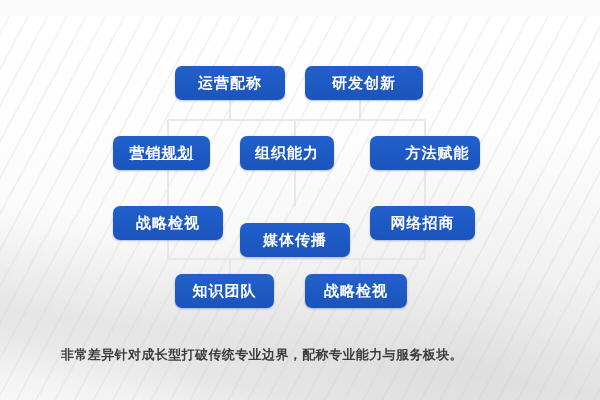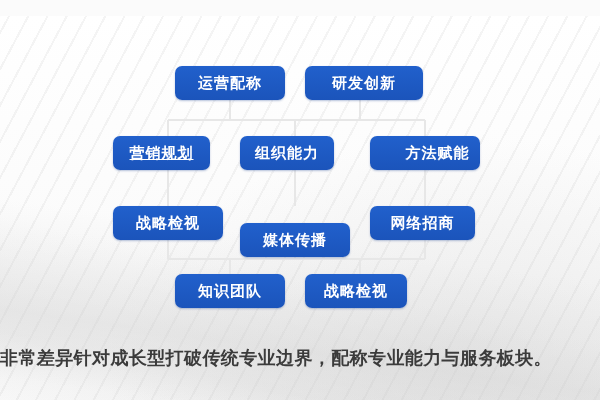--- a/index.html
+++ b/index.html
@@ -65,21 +65,21 @@
     padding-bottom: 1px;
   }
 
   
   #caption {
     position: absolute;
     left: 0;
     top: 330px;
     width: 524px;
     text-align: center;
-    font-size: 18px;
+    font-size: 13px;
     font-weight: bold;
     color: #3b3b3b;
     letter-spacing: 0.4px;
     white-space: nowrap;
     user-select: none;
   }
 </style>
 </head>
 <body>
 
@@ -134,21 +134,21 @@
   <div class="node" style="left:113px; top:190px; width:110px;">
     <span>战略检视</span>
   </div>
   <div class="node" style="left:240px; top:207px; width:110px;text-align:right;">
     <span>媒体传播</span>
   </div>
   <div class="node" style="left:370px; top:190px; width:105px;">
     <span>网络招商</span>
   </div>
 
-  <div class="node" style="left:175px; top:258px; width:110px;">
+  <div class="node" style="left:175px; top:258px; width:99px;">
     <span>知识团队</span>
   </div>
   <div class="node" style="left:305px; top:258px; width:102px;">
     <span>战略检视</span>
   </div>
 
   <div id="caption">非常差异针对成长型打破传统专业边界，配称专业能力与服务板块。</div>
 
 </div>
 

